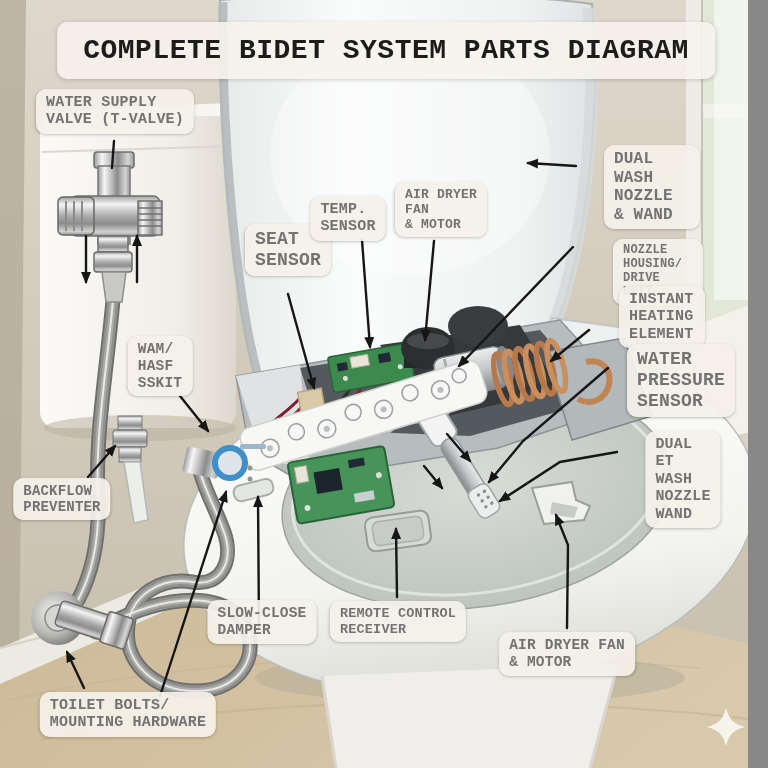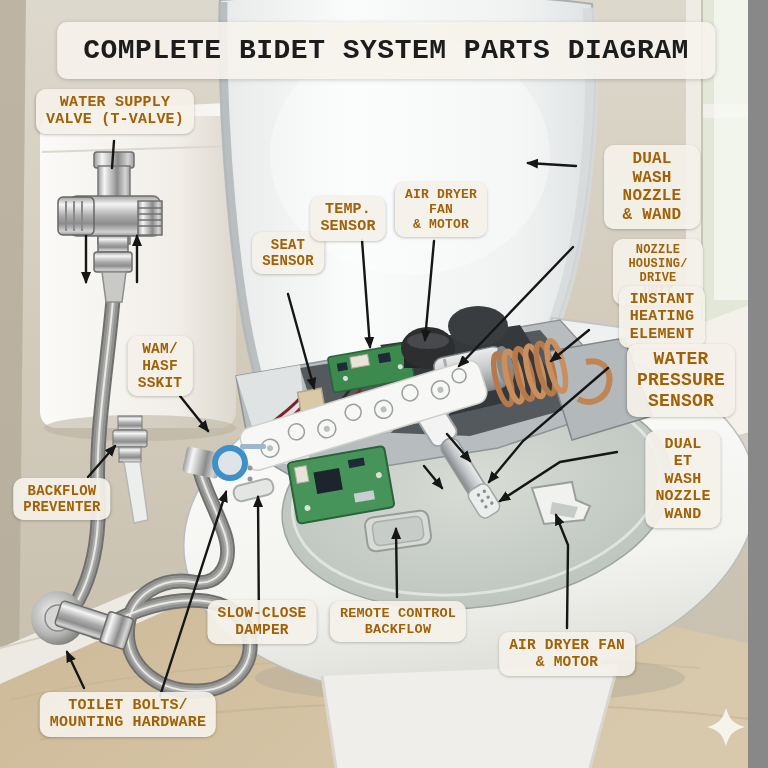--- a/index.html
+++ b/index.html
@@ -6,23 +6,23 @@
   #stage{
     position:relative;width:748px;height:768px;overflow:hidden;
     font-family:Liberation Mono, monospace;
     background:#cfc7b8;
   }
   #scene{position:absolute;left:0;top:0;width:768px;height:768px;}
   .lbl{
     position:absolute;
     transform:translateX(-50%);
     background:rgba(244,241,233,0.93);
-    color:#a16207;
+    color:#737373;
     font-weight:700;
-    text-align:center;
+    text-align:left;
     line-height:1.16;
     white-space:pre-line;
     padding:5px 10px;
     border-radius:10px;
     box-shadow:0 1px 3px rgba(0,0,0,0.22);
     letter-spacing:0.2px;
     z-index:5;
   }
   .title{
     position:absolute;
@@ -367,21 +367,21 @@
     <path d="M424,466 L442,488" marker-end="url(#ahBig)"></path>
   </g>
 
   <path d="M726,708 C729.5,720 733,723.5 745,727 C733,730.5 729.5,734 726,746 C722.5,734 719,730.5 707,727 C719,723.5 722.5,720 726,708 Z" fill="#f8f5ee" opacity="0.95"></path>
 </svg>
 
 <div class="title" style="left:386px;top:22px;">COMPLETE BIDET SYSTEM PARTS DIAGRAM</div>
 
 <div class="lbl" style="left:115px;top:89px;font-size:15px;">WATER SUPPLY
 VALVE (T-VALVE)</div>
-<div class="lbl" style="left:288px;top:232px;font-size:14px;">SEAT
+<div class="lbl" style="left:288px;top:224px;font-size:18px;">SEAT
 SENSOR</div>
 <div class="lbl" style="left:348px;top:196px;font-size:15px;">TEMP.
 SENSOR</div>
 <div class="lbl" style="left:441px;top:182px;font-size:13px;">AIR DRYER
 FAN
 &amp; MOTOR</div>
 <div class="lbl" style="left:652px;top:145px;font-size:16px;">DUAL WASH
 NOZZLE &amp; WAND</div>
 <div class="lbl" style="left:658px;top:239px;font-size:12px;">NOZZLE HOUSING/
 DRIVE UNIT</div>
@@ -390,21 +390,21 @@
 <div class="lbl" style="left:681px;top:344px;font-size:18px;">WATER PRESSURE
 SENSOR</div>
 <div class="lbl" style="left:160px;top:336px;font-size:14.5px;">WAM/
 HASF
 SSKIT</div>
 <div class="lbl" style="left:62px;top:478px;font-size:14px;">BACKFLOW
 PREVENTER</div>
 <div class="lbl" style="left:683px;top:431px;font-size:15px;">DUAL ET WASH
 NOZZLE WAND</div>
 <div class="lbl" style="left:398px;top:601px;font-size:13.5px;">REMOTE CONTROL
-BACKFLOW</div>
+RECEIVER</div>
 <div class="lbl" style="left:262px;top:600px;font-size:14.5px;">SLOW-CLOSE
 DAMPER</div>
 <div class="lbl" style="left:567px;top:632px;font-size:14.5px;">AIR DRYER FAN
 &amp; MOTOR</div>
 <div class="lbl" style="left:128px;top:692px;font-size:15px;">TOILET BOLTS/
 MOUNTING HARDWARE</div>
 
 </div>
 
 </body></html>

